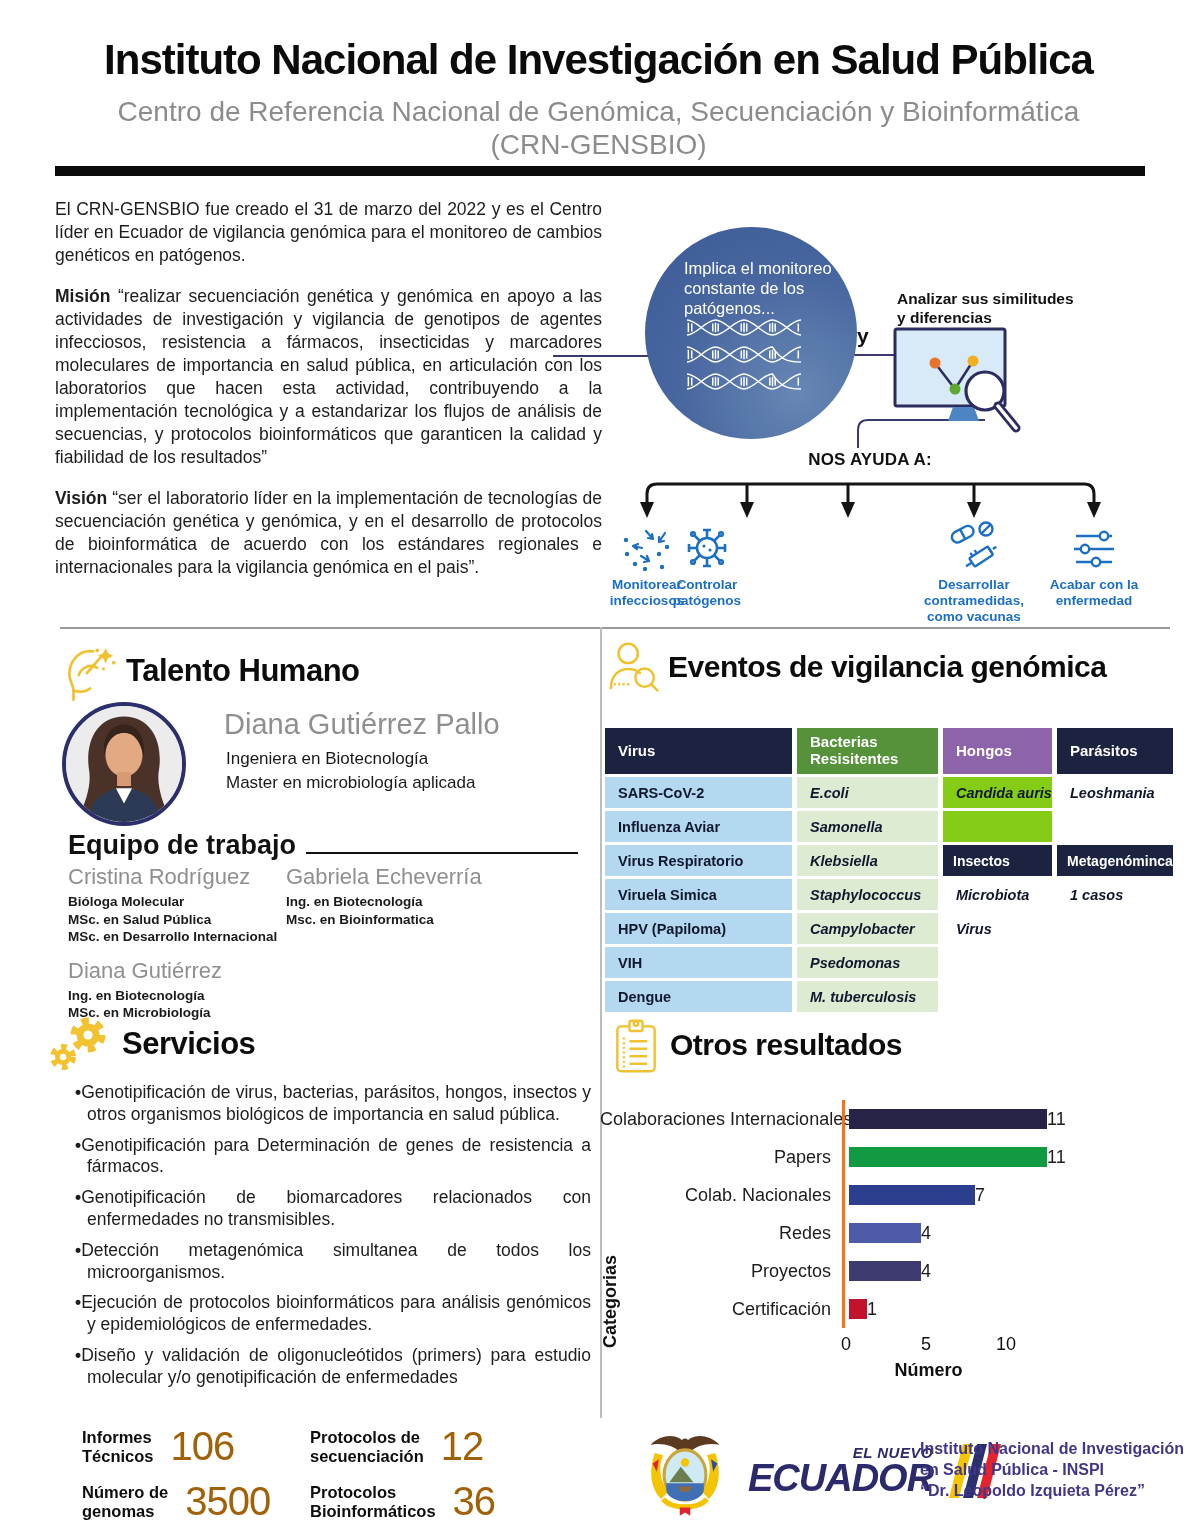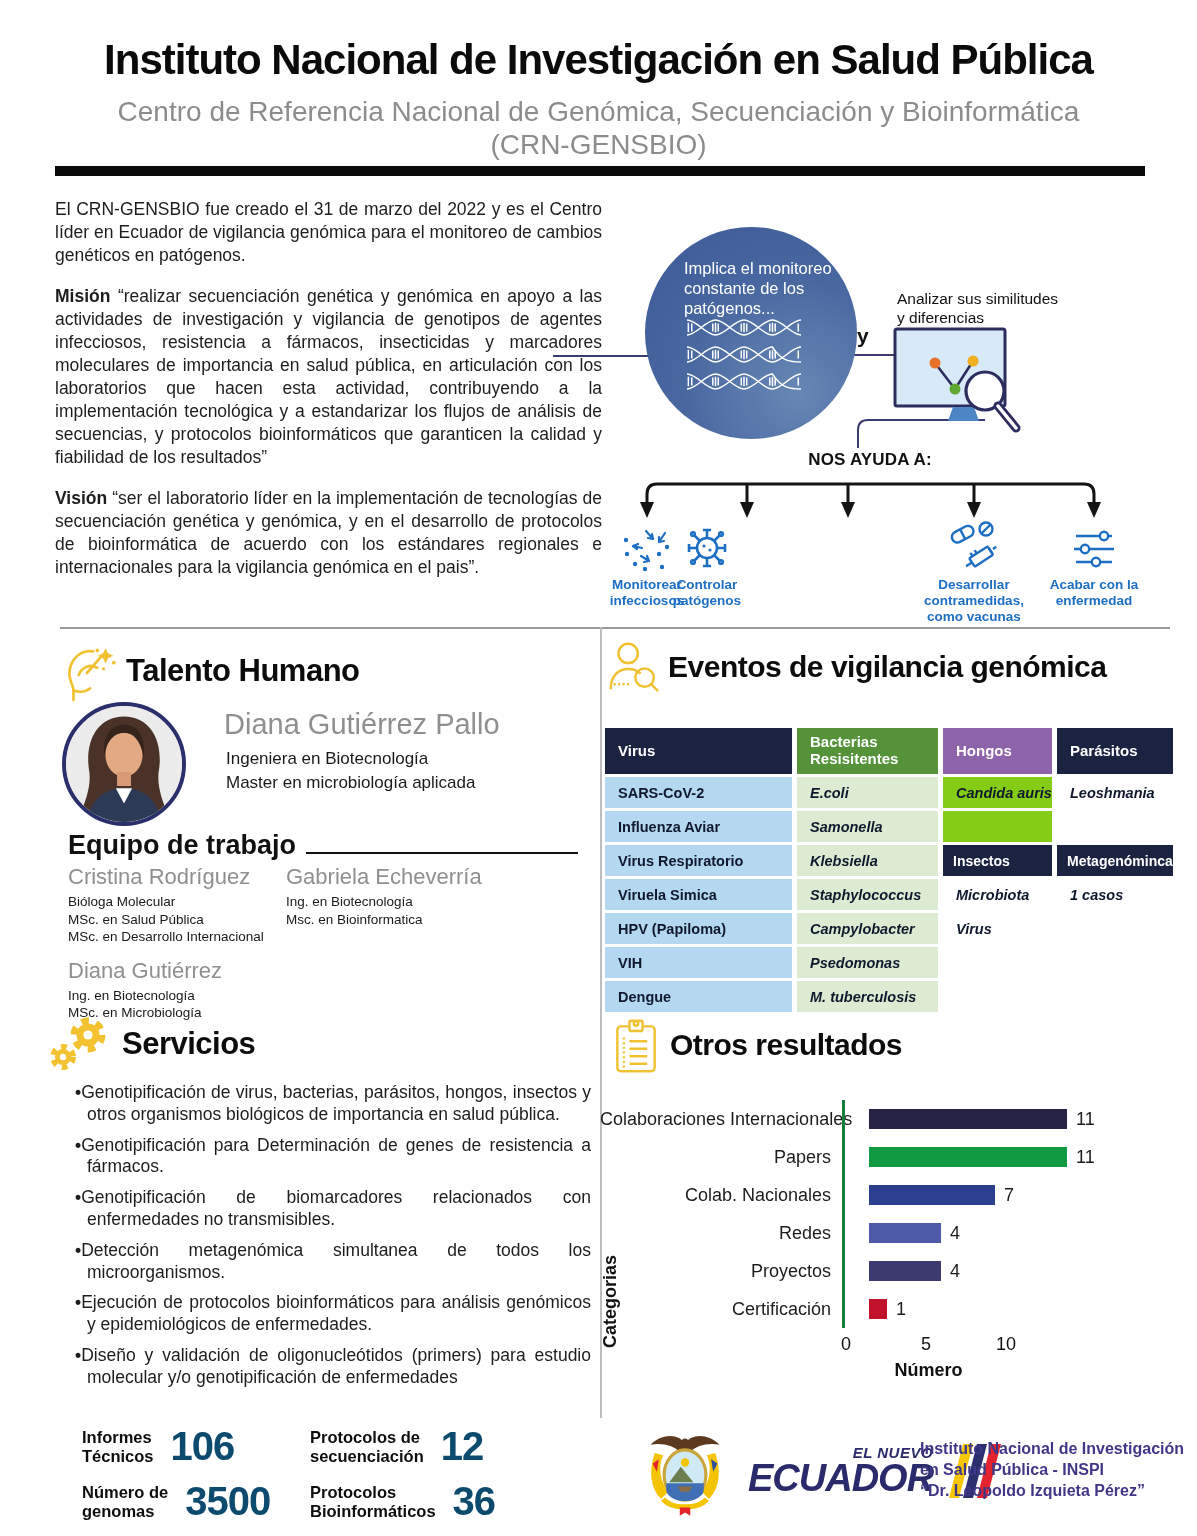--- a/index.html
+++ b/index.html
@@ -19,21 +19,21 @@
 #intro p{margin-bottom:18px}
 #intro b{font-weight:800}
 
 
 #circle{top:227px;left:645px;width:212px;height:212px;border-radius:50%;
  background:radial-gradient(circle at 72% 78%, #6787b5, #47659e 55%, #3c5a96)}
 #circle-text{top:258px;left:684px;width:152px;color:#fff;font-size:16.5px;line-height:1.22}
 #helix{top:317px;left:687px;width:114px}
 #helix svg{display:block;margin-bottom:6px}
 #y-label{top:324px;left:857px;font-size:21px;font-weight:800}
-#analizar{top:290px;left:897px;width:190px;font-size:15.5px;font-weight:400;line-height:1.2;white-space:pre-line}
+#analizar{top:290px;left:897px;width:190px;font-size:15.5px;font-weight:700;line-height:1.2;white-space:pre-line}
 #monitor{top:327px;left:893px}
 #ayuda-title{top:450px;left:760px;width:220px;text-align:center;font-size:17px;font-weight:800;letter-spacing:.2px}
 #arrows{top:477px;left:590px}
 .ayuda-col{top:524px;text-align:center}
 .ayuda-ic{height:48px;display:flex;align-items:flex-end;justify-content:center}
 .ayuda-lb{margin-top:5px;font-size:13.5px;font-weight:700;color:#1d6fc3;line-height:1.18}
 #ac1{left:592px;width:110px}#ac2{left:652px;width:110px}#ac3{left:783px;width:130px}
 #ac4{left:909px;width:130px}#ac5{left:1039px;width:110px}
 
 
@@ -48,21 +48,21 @@
 #talento-title{top:653px;left:126px}
 #avatar{top:702px;left:62px;width:124px;height:124px;border-radius:50%;border:4px solid #2b2f6b;overflow:hidden;background:#ececec}
 #lead-name{top:708px;left:224px;font-size:29px;color:#8f8f8f}
 #lead-l1{top:749px;left:226px;font-size:17px;color:#1a1a1a}
 #lead-l2{top:773px;left:226px;font-size:17px;color:#1a1a1a}
 #equipo{top:830px;left:68px;width:510px;display:flex;align-items:flex-end}
 #equipo-title{font-size:27px;font-weight:800;white-space:nowrap}
 #equipo-rule{flex:1;height:2px;background:#111;margin:0 0 7px 10px}
 #members{top:864px;left:68px;width:515px;display:grid;grid-template-columns:218px 1fr;row-gap:12px}
 .m-name{font-size:22px;color:#8f8f8f;margin-bottom:3px}
-.m-line{font-size:13.5px;line-height:1.3;color:#1a1a1a;font-weight:normal}
+.m-line{font-size:13.5px;line-height:1.3;color:#1a1a1a;font-weight:bold}
 
 
 #serv-ic{top:1014px;left:48px}
 #serv-title{top:1026px;left:122px}
 #bullets{top:1082px;left:75px;width:516px;font-size:17.5px;line-height:21.8px;text-align:justify;color:#1d1d1d}
 .bullet{margin-bottom:9px;padding-left:12px;text-indent:-12px}
 .b-dot{font-weight:bold}
 
 
 #event-ic{top:636px;left:604px}
@@ -79,32 +79,32 @@
 .c-plain{font-style:italic}
 
 
 #otros-ic{top:1016px;left:608px}
 #otros-title{top:1028px;left:670px;font-size:30px}
 #chart{top:1100px;left:600px;width:592px;height:310px}
 #chart-ylabel{position:absolute;left:0;top:20px;height:228px;display:flex;align-items:center;writing-mode:vertical-rl;transform:rotate(180deg);font-weight:800;font-size:18px}
 #chart-rows{position:absolute;left:0;top:0;width:100%}
 .crow{display:flex;align-items:center;height:38px}
 .clabel{width:242px;text-align:right;padding-right:11px;font-size:18px;color:#1c1c1c;white-space:nowrap}
-.cbararea{flex:1;height:100%;border-left:3px solid #15803d;display:flex;align-items:center;padding-left:24px;gap:9px}
+.cbararea{flex:1;height:100%;border-left:3px solid #f97316;display:flex;align-items:center;padding-left:4px;}
 .cbar{height:20px}
 .cval{font-size:18px;color:#1c1c1c}
 #chart-xticks{position:absolute;top:234px;left:0;width:100%;height:24px}
 #chart-xticks span{position:absolute;transform:translateX(-50%);font-size:18px}
 #chart-xlabel{position:absolute;top:260px;left:246px;width:165px;text-align:center;font-weight:800;font-size:18px}
 
 
 #stats{top:1424px;left:82px;width:480px;display:grid;grid-template-columns:228px 252px;row-gap:10px}
 .stat{display:flex;align-items:center;gap:17px}
 .stat-l{font-size:16.5px;font-weight:800;line-height:1.12;color:#0e0e0e}
-.stat-v{font-size:40px;font-weight:700;letter-spacing:-1px;color:#0c4a6e}
+.stat-v{font-size:40px;font-weight:400;letter-spacing:-1px;color:#a16207}
 #emblem{top:1428px;left:638px}
 #logo{top:1440px;left:748px;display:flex;align-items:center;gap:4px}
 #logo-text{text-align:right;color:#2b2a6b;font-style:italic;line-height:.95}
 #logo-tag{font-size:15px;font-weight:800;letter-spacing:.5px}
 #logo-name{font-size:38px;font-weight:800;letter-spacing:-1px}
 #inspi{top:1438px;left:920px;width:272px;font-size:16px;font-weight:800;color:#3f3788;line-height:1.32}
 </style>
 </head>
 <body>
 

